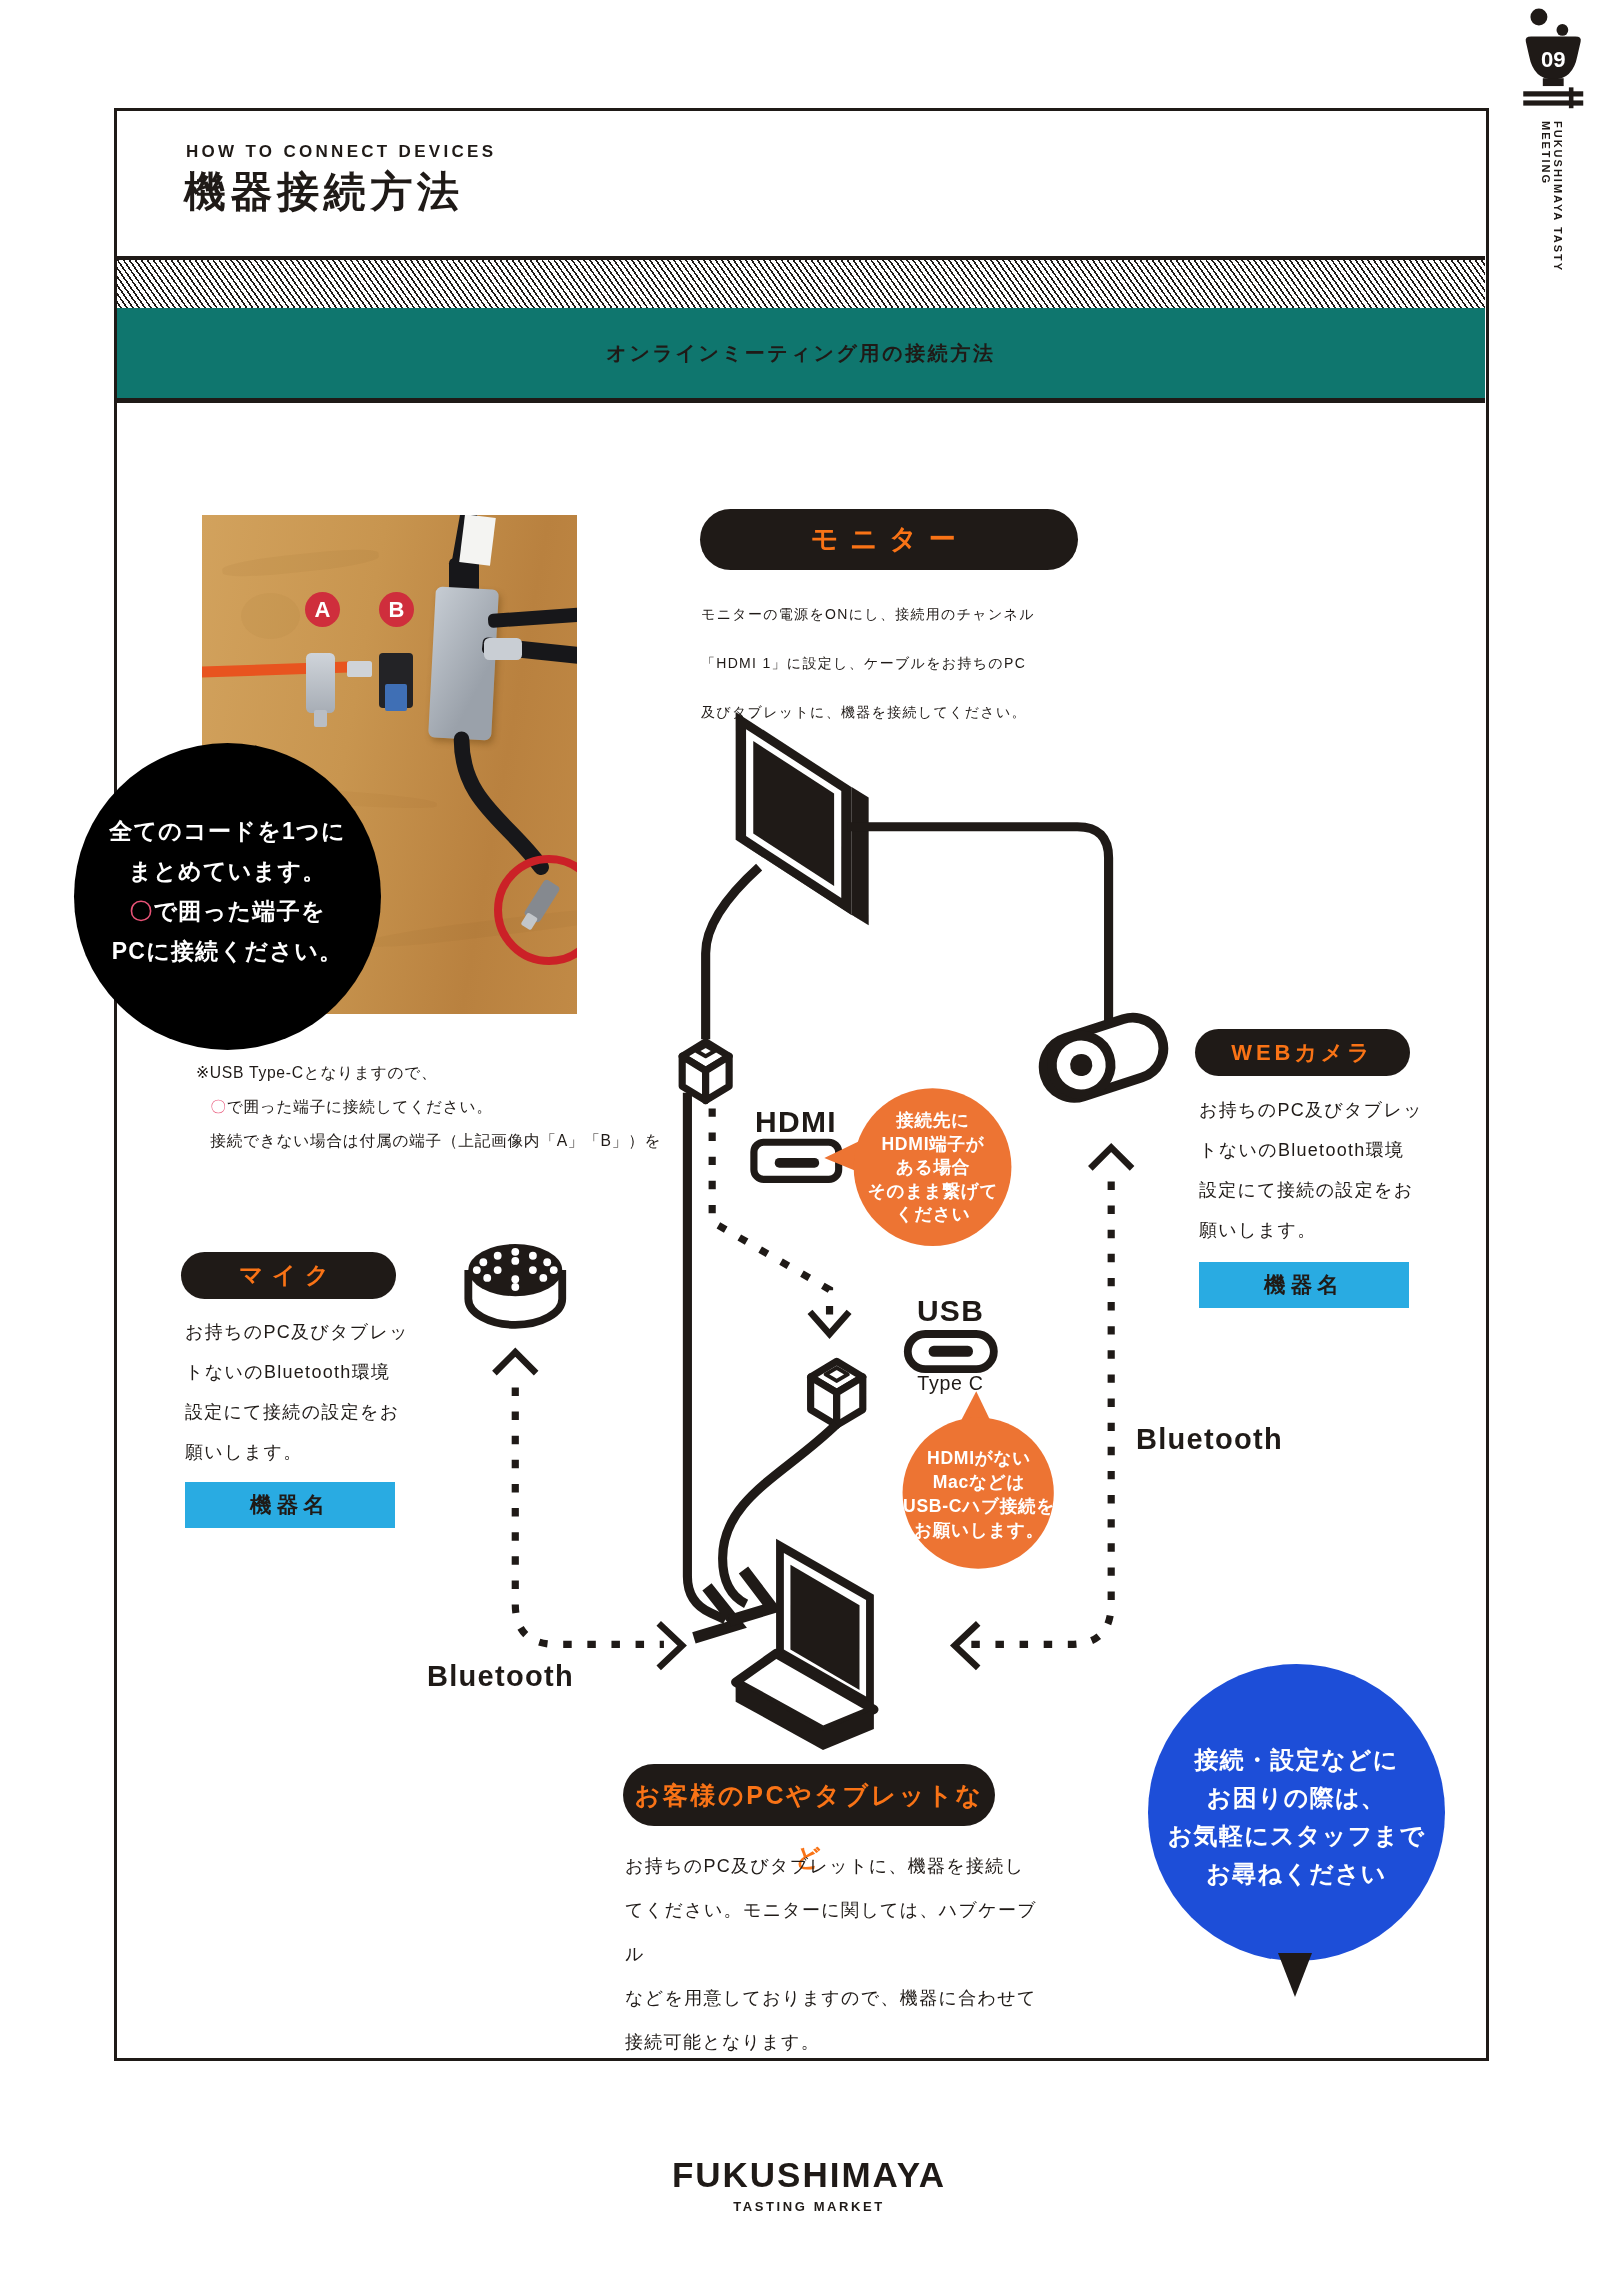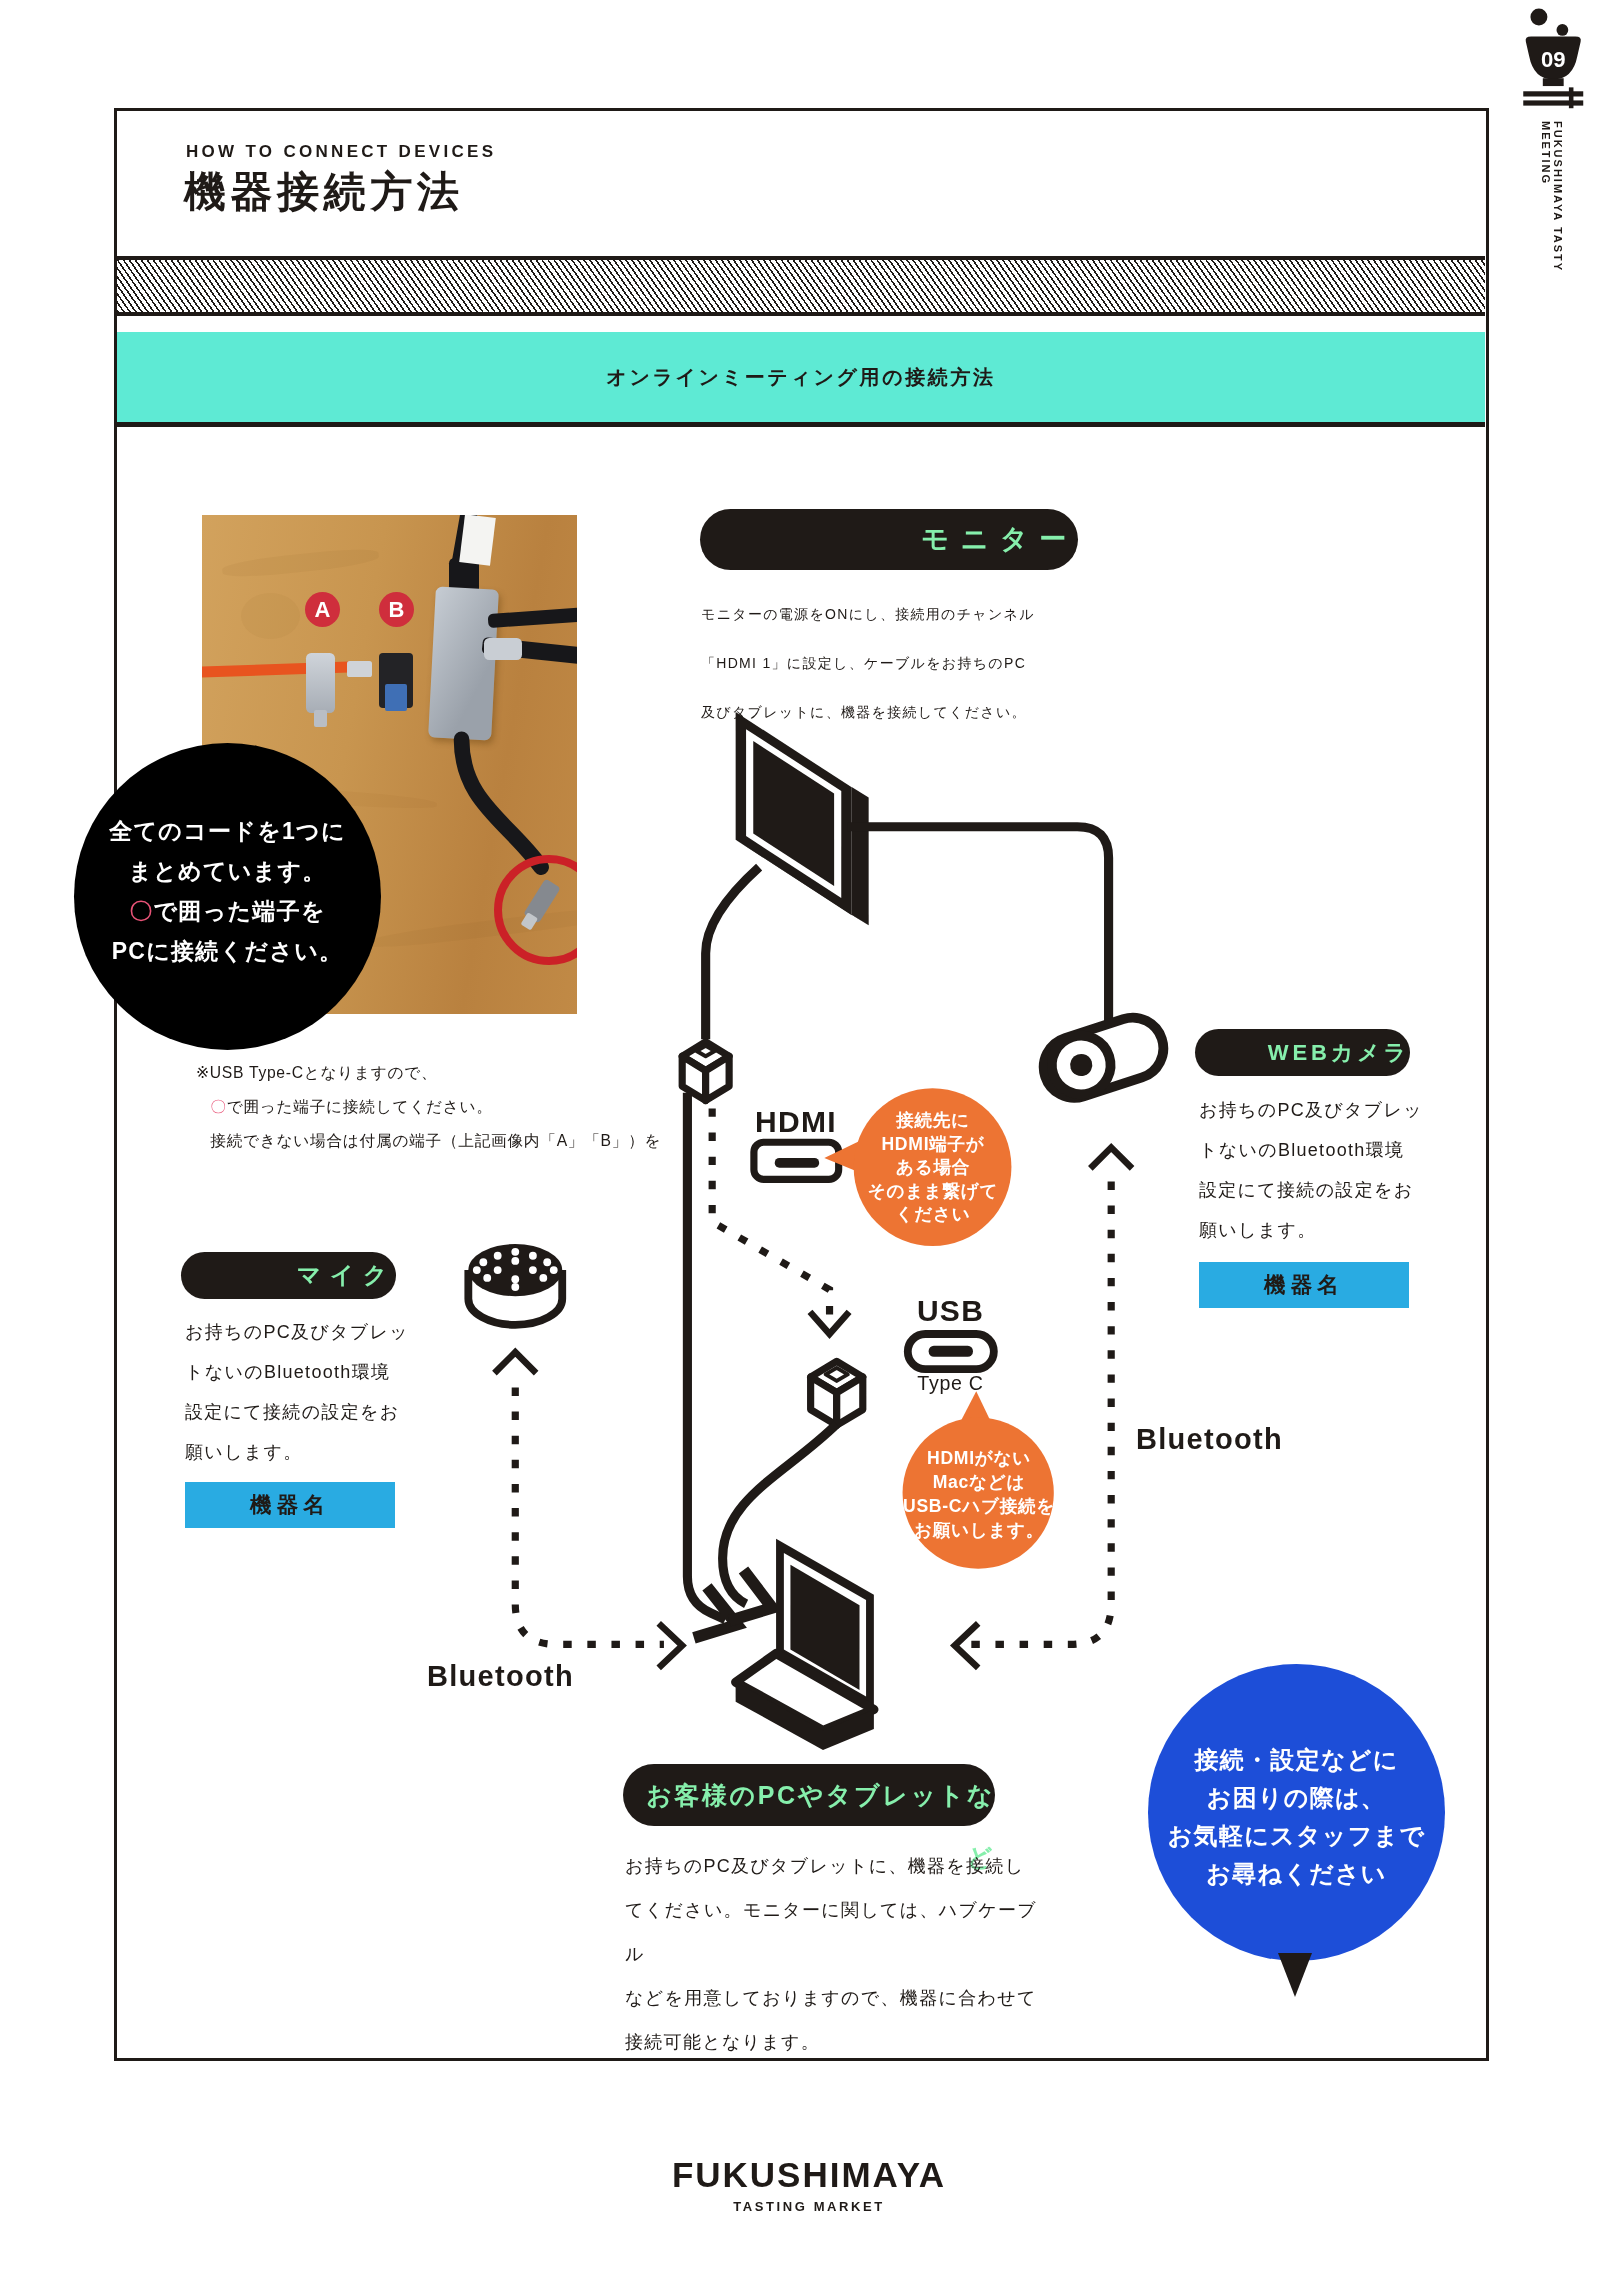--- a/index.html
+++ b/index.html
@@ -4,21 +4,21 @@
 <style>
   html,body{margin:0;padding:0;background:#e9e9e9;}
   #page{position:relative;width:1618px;height:2295px;background:#ffffff;overflow:hidden;
         font-family:"Liberation Sans","DejaVu Sans",sans-serif;color:#1f1a17;}
   #main-box{position:absolute;left:114px;top:108px;width:1375px;height:1953px;border:3.3px solid #1f1a17;box-sizing:border-box;}
   #eyebrow{position:absolute;left:186px;top:142px;font-size:17px;font-weight:bold;letter-spacing:3.3px;}
   #page-title{position:absolute;left:184px;top:164px;font-size:42px;font-weight:900;letter-spacing:4.6px;}
   #hatch-band{position:absolute;left:117px;top:256px;width:1368px;height:60px;box-sizing:border-box;
       border-top:4.6px solid #1f1a17;border-bottom:4.6px solid #1f1a17;
       background:repeating-linear-gradient(55deg,#1f1a17 0 1.6px,#ffffff 1.6px 4.9px);}
-  #gray-band{position:absolute;left:117px;top:332px;width:1368px;height:95px;background:#5eead4;
+  #gray-band{position:absolute;left:117px;top:308px;width:1368px;height:95px;background:#0f766e;
       border-bottom:5.9px solid #1f1a17;box-sizing:border-box;text-align:center;}
   #gray-band .lbl{line-height:91px;font-size:20px;font-weight:bold;letter-spacing:2.6px;}
   
   #photo{position:absolute;left:202px;top:515px;width:375px;height:499px;overflow:hidden;
       background:linear-gradient(100deg,#d2a25d 0%,#c8954f 40%,#b9813f 75%,#c18a46 100%);}
   .grain{position:absolute;background:rgba(122,79,26,.28);border-radius:40%;}
   #hub{position:absolute;left:230px;top:73px;width:63px;height:151px;border-radius:6.5px;
       background:linear-gradient(115deg,#c6ccd3,#9aa1aa 70%);transform:rotate(3deg);box-shadow:2.6px 3.9px 6.5px rgba(90,55,10,.35);}
   .cable{position:absolute;background:#17171a;border-radius:5.2px;}
   #sticker{position:absolute;left:260px;top:1.3px;width:31px;height:48px;background:#f4f4f2;transform:rotate(7deg);}
@@ -36,21 +36,21 @@
   #ring-plug:after{content:"";position:absolute;left:3.3px;top:38px;width:11.7px;height:14.3px;background:#c2c6ca;border-radius:2px;}
   
   #photo-overlay{position:absolute;left:74px;top:743px;width:307px;height:307px;border-radius:50%;background:#000000;}
   #photo-overlay .txt{position:absolute;left:0;top:68px;width:307px;text-align:center;color:#fff;
       font-size:23px;font-weight:bold;line-height:40px;letter-spacing:1.3px;}
   .pinkdot{color:#e85377;}
   
   #usb-note{position:absolute;left:196px;top:1056px;font-size:15.7px;line-height:34px;letter-spacing:0.7px;}
   #usb-note .ind{padding-left:14.3px;}
   
-  .pill{position:absolute;background:#1f1a17;color:#86efac;font-weight:bold;text-align:right;border-radius:39px;}
+  .pill{position:absolute;background:#1f1a17;color:#f97316;font-weight:bold;text-align:center;border-radius:39px;}
   #pill-monitor{left:700px;top:509px;width:378px;height:61px;font-size:27px;line-height:61px;letter-spacing:11.7px;}
   #pill-mic{left:181px;top:1252px;width:215px;height:47px;font-size:23.5px;line-height:47px;letter-spacing:9px;}
   #pill-webcam{left:1195px;top:1029px;width:215px;height:47px;font-size:22px;line-height:47px;letter-spacing:3.9px;}
   #pill-client{left:623px;top:1764px;width:372px;height:62px;font-size:25px;line-height:62px;letter-spacing:2.6px;}
   
   .para{position:absolute;font-size:14px;line-height:49px;letter-spacing:1.3px;}
   #monitor-para{left:701px;top:590px;width:430px;}
   .para-sm{position:absolute;font-size:18px;line-height:40px;letter-spacing:1.3px;}
   #mic-para{left:185px;top:1312px;width:228px;}
   #webcam-para{left:1199px;top:1090px;width:228px;}

